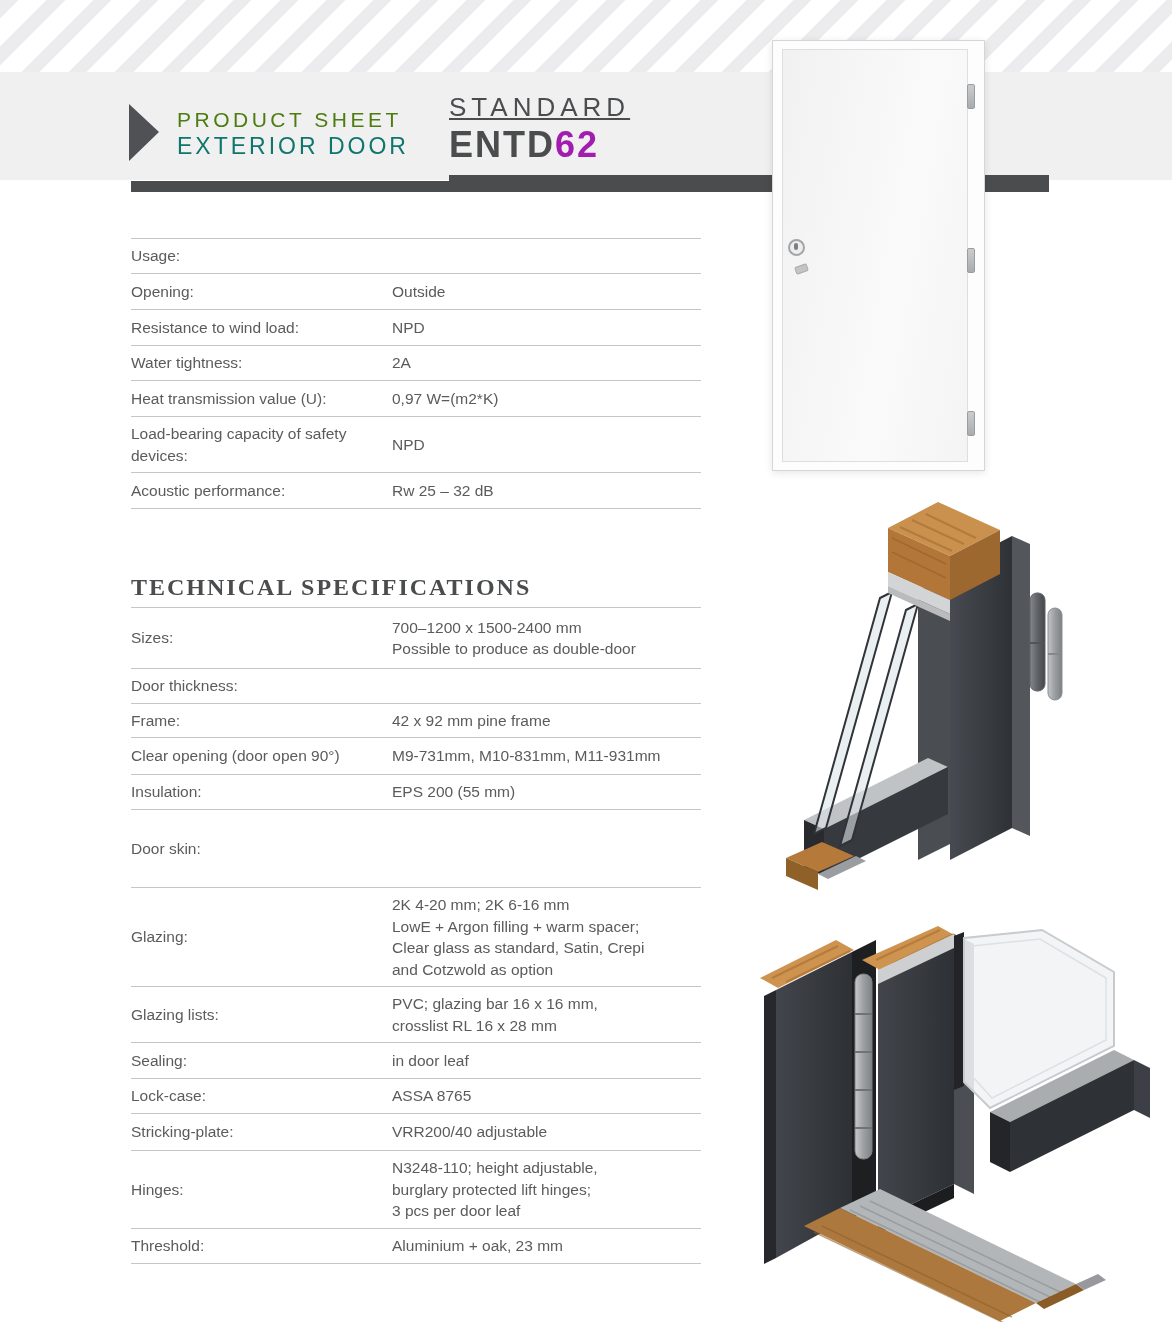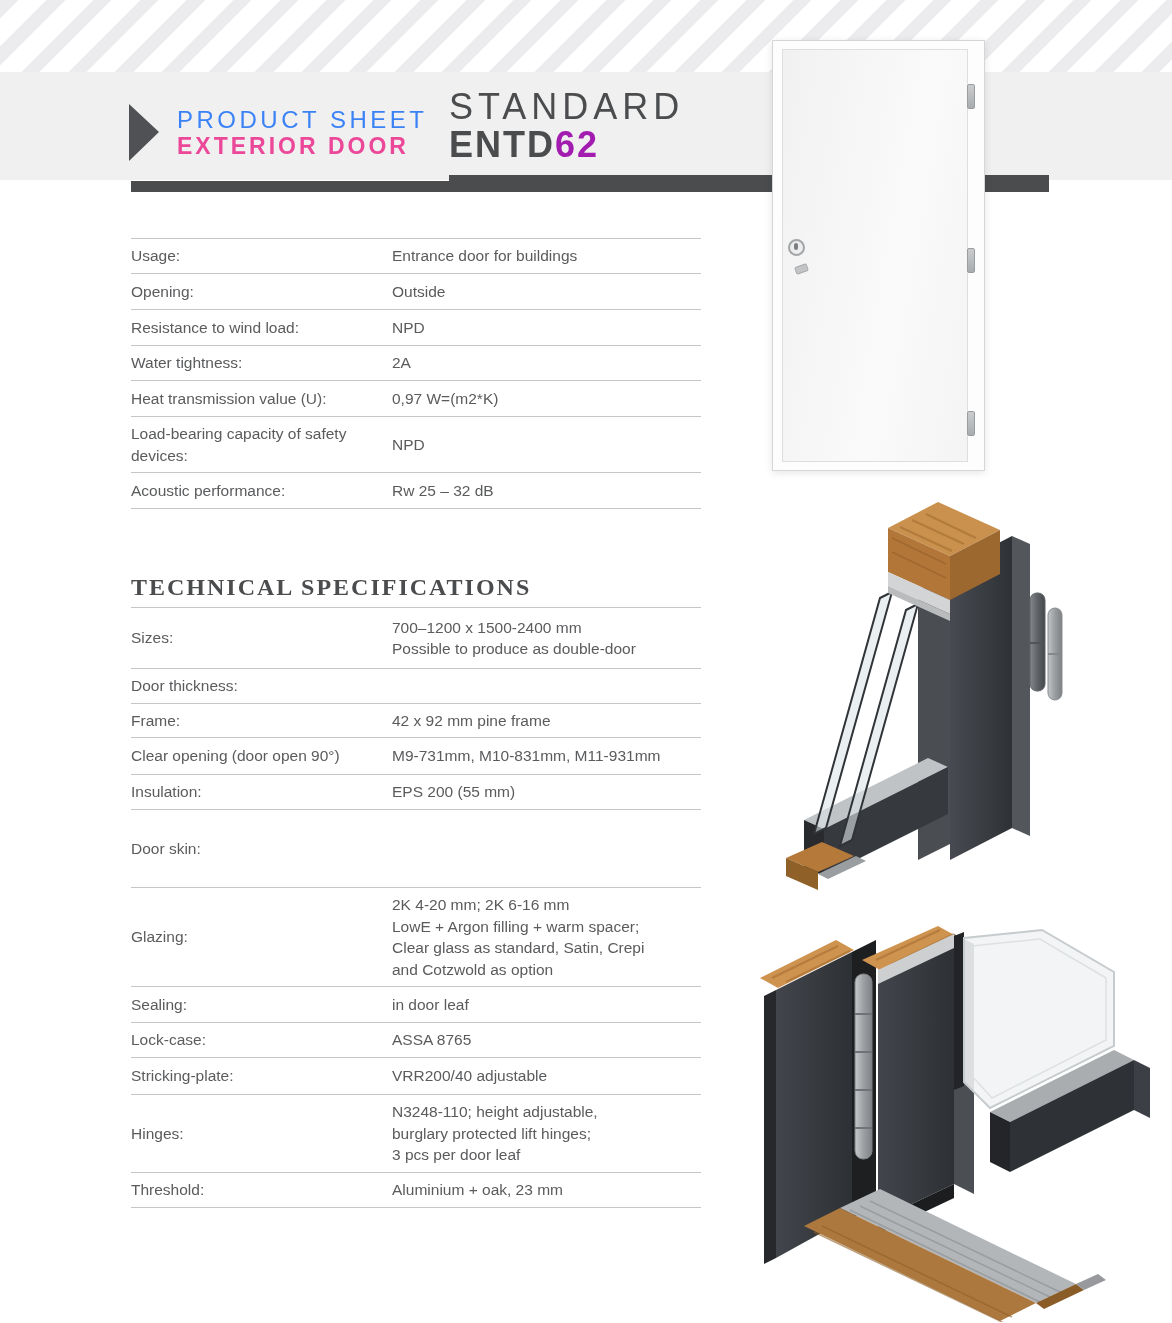--- a/index.html
+++ b/index.html
@@ -11,25 +11,25 @@
     background:repeating-linear-gradient(135deg,#ececee 0 13px,#ffffff 13px 33px);}
   .headband{position:absolute;left:0;top:72px;width:1172px;height:108px;background:#f0f0f1;}
   .bar{position:absolute;background:#4a4c4e;}
   .bar-left{left:131px;top:181px;width:318px;height:11px;}
   .bar-right{left:449px;top:175px;width:600px;height:17px;}
 
   .arrow{position:absolute;left:129px;top:104px;width:0;height:0;
     border-left:30px solid #4f5154;border-top:28px solid transparent;border-bottom:29px solid transparent;}
 
   .kicker{position:absolute;left:177px;top:106px;line-height:27px;}
-  .k1{font-size:24px;letter-spacing:3.5px;color:#3b82f6;font-weight:400;}
-  .k2{font-size:23px;letter-spacing:3px;color:#ec4899;font-weight:700;}
+  .k1{font-size:21px;letter-spacing:3.5px;color:#4d7c0f;font-weight:400;}
+  .k2{font-size:23px;letter-spacing:3px;color:#0f766e;font-weight:400;}
 
   .title{position:absolute;left:449px;top:88px;line-height:38px;}
-  .t1{font-size:36px;letter-spacing:5px;color:#4a4c4e;font-weight:400;}
+  .t1{font-size:26px;letter-spacing:5px;color:#4a4c4e;font-weight:400;text-decoration:underline;}
   .t2{font-size:36px;letter-spacing:2px;color:#4a4c4e;font-weight:700;}
   .t2 .red{color:#a21caf;}
 
   
   .door-photo{position:absolute;left:772px;top:40px;width:213px;height:431px;background:#fdfdfd;
     border:1px solid #d6d6d6;box-shadow:0 2px 8px rgba(0,0,0,.10);box-sizing:border-box;}
   .door-leaf{position:absolute;left:9px;top:8px;bottom:8px;right:16px;
     background:linear-gradient(100deg,#f1f1f1,#fafafa 60%,#f4f4f4);border:1px solid #dedede;}
   .hinge{position:absolute;left:194px;width:8px;height:25px;border-radius:2px;
     background:linear-gradient(#caccce,#a9acae);border:1px solid #9a9da0;box-sizing:border-box;}
@@ -85,21 +85,20 @@
     <div class="hinge h1"></div>
     <div class="hinge h2"></div>
     <div class="hinge h3"></div>
     <div class="lock-cyl"></div>
     <div class="door-handle"></div>
   </div>
 
   <div class="spec-table t1pos">
     <div class="row" style="height:35px">
       <div class="lbl">Usage:</div>
-      <div class="val">Entrance door for buildings</div>
     </div>
     <div class="row" style="height:36px">
       <div class="lbl">Opening:</div>
       <div class="val">Outside</div>
     </div>
     <div class="row" style="height:36px">
       <div class="lbl">Resistance to wind load:</div>
       <div class="val">NPD</div>
     </div>
     <div class="row" style="height:35px">
@@ -145,20 +144,25 @@
     </div>
     <div class="row" style="height:78px">
       <div class="lbl">Door skin:</div>
     </div>
     <div class="row" style="height:99px">
       <div class="lbl">Glazing:</div>
       <div class="val">2K 4-20 mm; 2K 6-16 mm
 LowE + Argon filling + warm spacer;
 Clear glass as standard, Satin, Crepi
 and Cotzwold as option</div>
+    </div>
+    <div class="row" style="height:56px">
+      <div class="lbl">Glazing lists:</div>
+      <div class="val">PVC; glazing bar 16 x 16 mm,
+crosslist RL 16 x 28 mm</div>
     </div>
     <div class="row" style="height:36px">
       <div class="lbl">Sealing:</div>
       <div class="val">in door leaf</div>
     </div>
     <div class="row" style="height:35px">
       <div class="lbl">Lock-case:</div>
       <div class="val">ASSA 8765</div>
     </div>
     <div class="row" style="height:37px">

